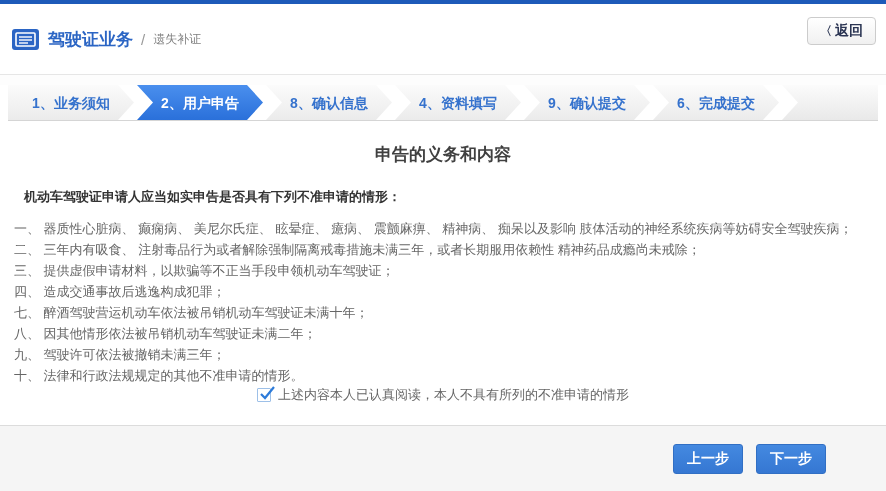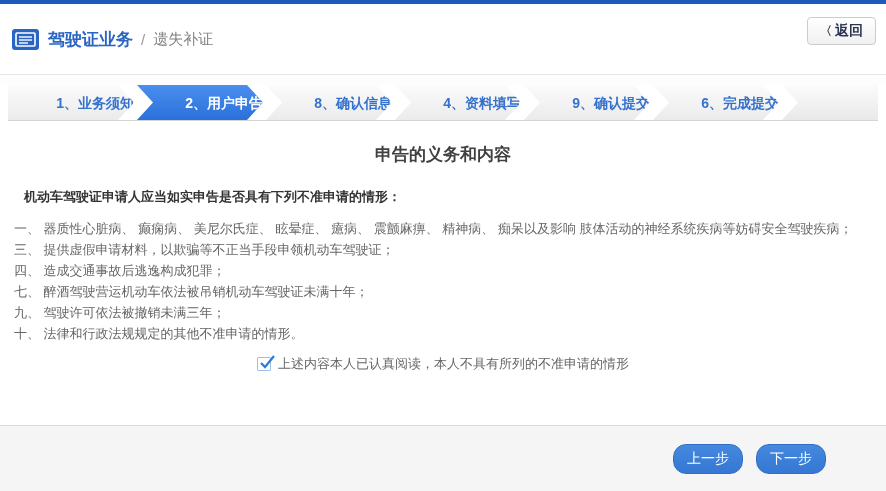--- a/index.html
+++ b/index.html
@@ -19,39 +19,39 @@
   
   .top-strip{height:4px;background:var(--top-bar);flex:0 0 auto;}
   
   .header{
     height:71px;flex:0 0 auto;background:#fff;border-bottom:1px solid #e6e6e6;
     display:flex;align-items:center;padding:0 12px;position:relative;
   }
   .header .app-icon{width:27px;height:21px;margin-right:9px;flex:0 0 auto;}
   .header .title{color:var(--link);font-size:17px;font-weight:bold;cursor:pointer;}
   .header .sep{color:#999;font-size:15px;margin:0 8px;}
-  .header .subtitle{color:#808080;font-size:15px;}
+  .header .subtitle{color:#808080;font-size:12px;}
   .back-btn{
     position:absolute;right:10px;top:13px;height:28px;padding:0 12px;
     background:linear-gradient(180deg,#ffffff,#f0f0f0);
     border:1px solid #cccccc;border-radius:4px;
     color:#2b3553;font-size:14px;font-weight:bold;cursor:pointer;
     display:flex;align-items:center;gap:3px;
   }
   .back-btn .chev{font-size:12px;font-weight:bold;}
   
   .header-gap{height:10px;background:#fdfdfd;flex:0 0 auto;}
   
   .steps{
     height:36px;margin:0 8px;flex:0 0 auto;background:#fff;
     border-bottom:1px solid #d5d5d5;display:flex;
   }
   .step{
     width:126px;flex:0 0 auto;margin-left:3px;height:100%;
-    line-height:36px;text-align:right;font-size:14px;font-weight:bold;color:#3572cd;
+    line-height:36px;text-align:center;font-size:14px;font-weight:bold;color:#3572cd;
     background:linear-gradient(180deg,#fbfbfb,#ebebeb);
     clip-path:polygon(0 0,calc(100% - 16px) 0,100% 50%,calc(100% - 16px) 100%,0 100%,16px 50%);
   }
   .step.first{
     margin-left:0;
     clip-path:polygon(0 0,calc(100% - 16px) 0,100% 50%,calc(100% - 16px) 100%,0 100%);
   }
   .step.active{
     background:linear-gradient(180deg,var(--step-active-from),var(--step-active-to));
     color:#fff;
@@ -63,39 +63,40 @@
   }
   
   .content{flex:1 1 auto;background:#fff;padding:22px 14px 0 14px;overflow:hidden;}
   .page-title{
     margin:0 0 20px 0;text-align:center;color:#404040;
     font-size:17px;font-weight:bold;
   }
   .intro{color:#333;font-size:13px;font-weight:bold;line-height:22px;margin:10px;}
   .rule-item{color:#666;font-size:13px;line-height:21px;white-space:nowrap;}
   .agree-row{
-    margin-top:11px;display:flex;justify-content:center;align-items:center;gap:7px;
+    display:flex;justify-content:center;align-items:center;gap:7px;
   }
   .checkbox{
     width:14px;height:14px;border:1px solid #9dc0e8;background:#fff;border-radius:1px;
     position:relative;cursor:pointer;flex:0 0 auto;
   }
   .checkbox svg{display:none;position:absolute;left:1px;top:-4px;overflow:visible;}
   .checkbox.checked svg{display:block;}
   .agree-label{color:#666;font-size:13px;cursor:pointer;}
   
   .footer{
     height:66px;flex:0 0 auto;background:#f5f5f5;border-top:1px solid #dcdcdc;
     display:flex;justify-content:flex-end;align-items:center;gap:13px;padding-right:60px;
   }
   .nav-btn{
-    min-width:62px;height:30px;padding:0 13px;border:1px solid #316fc4;border-radius:13px;
+    min-width:62px;height:30px;padding:0 13px;border:1px solid #316fc4;border-radius:3px;
     background:linear-gradient(180deg,#4489e0,#3577d2);
     color:#fff;font-size:14px;cursor:pointer;
     font-family:"Liberation Sans","DejaVu Sans",sans-serif;
+    font-weight:bold;
   }
 </style>
 </head>
 <body>
 
 <div class="top-strip"></div>
 
 <div class="header">
   <span class="app-icon">
     <svg width="27" height="21" viewBox="0 0 27 21">
@@ -124,23 +125,25 @@
   <div class="step">4、资料填写</div>
   <div class="step">9、确认提交</div>
   <div class="step">6、完成提交</div>
   <div class="step-filler"></div>
 </div>
 
 <div class="content">
   <h1 class="page-title">申告的义务和内容</h1>
   <p class="intro">机动车驾驶证申请人应当如实申告是否具有下列不准申请的情形：</p>
   <div class="rule-item">一、 器质性心脏病、 癫痫病、 美尼尔氏症、 眩晕症、 癔病、 震颤麻痹、 精神病、 痴呆以及影响 肢体活动的神经系统疾病等妨碍安全驾驶疾病；</div>
+  <div class="rule-item">二、 三年内有吸食、 注射毒品行为或者解除强制隔离戒毒措施未满三年，或者长期服用依赖性 精神药品成瘾尚未戒除；</div>
   <div class="rule-item">三、 提供虚假申请材料，以欺骗等不正当手段申领机动车驾驶证；</div>
   <div class="rule-item">四、 造成交通事故后逃逸构成犯罪；</div>
   <div class="rule-item">七、 醉酒驾驶营运机动车依法被吊销机动车驾驶证未满十年；</div>
+  <div class="rule-item">八、 因其他情形依法被吊销机动车驾驶证未满二年；</div>
   <div class="rule-item">九、 驾驶许可依法被撤销未满三年；</div>
   <div class="rule-item">十、 法律和行政法规规定的其他不准申请的情形。</div>
 
   <div class="agree-row">
     <span class="checkbox checked">
       <svg width="16" height="16" viewBox="0 0 16 16">
         <polyline points="2,9 6,13 15,2" fill="none" stroke="#2d7bd9" stroke-width="2.2"></polyline>
       </svg>
     </span>
     <span class="agree-label">上述内容本人已认真阅读，本人不具有所列的不准申请的情形</span>

